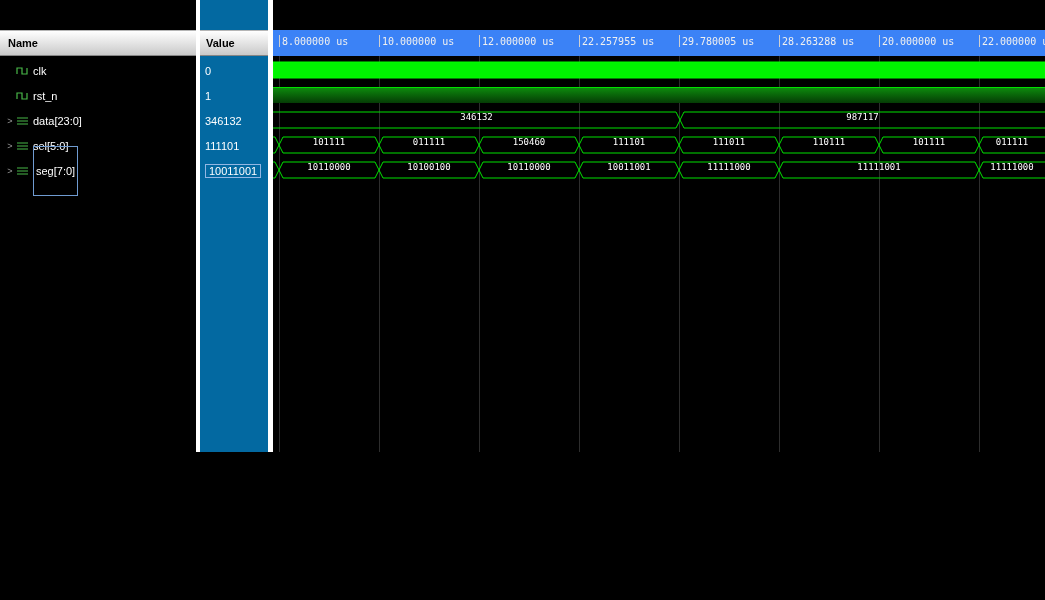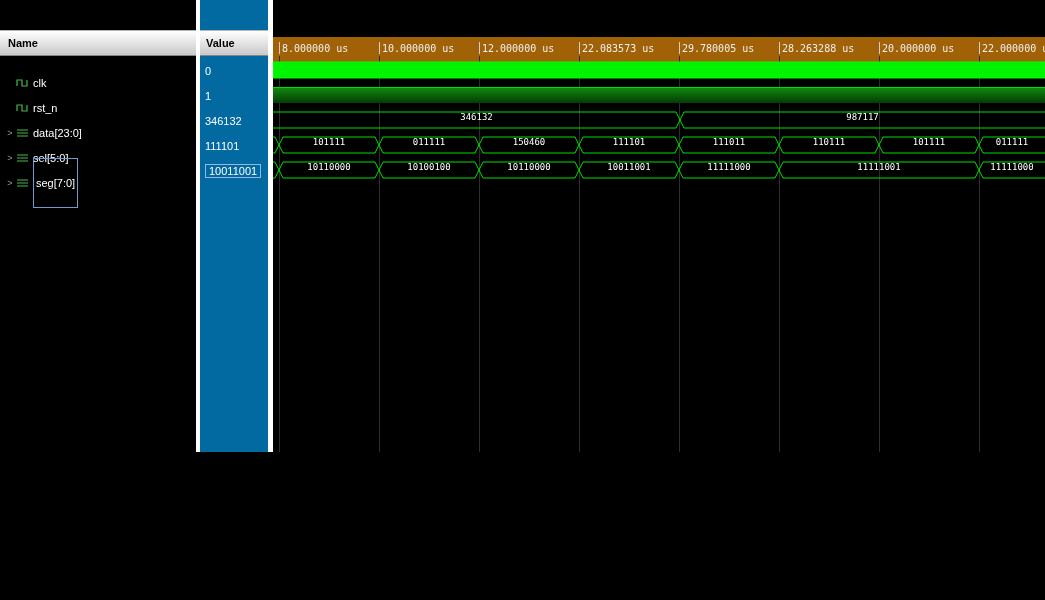--- a/index.html
+++ b/index.html
@@ -23,40 +23,39 @@
     border-top:1px solid #b5b5b5; border-bottom:1px solid #858585;
     color:#000; font-size:11px; font-weight:bold;
     display:flex; align-items:center; padding-left:8px;
   }
 
   
   .nrow {
     position:absolute; left:0; width:100%; height:25px;
     display:flex; align-items:center; color:#fff; font-size:11px; padding-left:4px;
     cursor:default;
-    margin-top:12px;
   }
   .exp    { color:#9a9a9a; font-size:9px; width:12px; text-align:center; flex:0 0 12px; }
   .spacer { width:12px; flex:0 0 12px; }
   .sicon  { width:14px; height:12px; display:inline-flex; margin-right:3px; flex:0 0 14px; }
   .sname  { white-space:nowrap; }
   .selbox { border:1px solid #6f9bd1; padding:18px 2px; }
 
   .vrow {
     position:absolute; left:0; width:100%; height:25px;
     display:flex; align-items:center; color:#fff; font-size:11px; padding-left:5px;
   }
   .boxed { border:1px solid #93b7e3; padding:0 3px; }
 
   
   .hscroll { position:absolute; top:563px; height:9px; background:#f0f0f0; }
   .wave-bottom-line { position:absolute; top:562px; left:0; width:100%; height:1px; background:#333; }
 
   
-  .ruler { position:absolute; left:0; top:37px; width:100%; height:26px; background:#a16207;padding-left:34px; }
+  .ruler { position:absolute; left:0; top:30px; width:100%; height:26px; background:#3b82f6;padding-left:34px; }
   .ruler-label { position:absolute; top:6px; font:10px "DejaVu Sans Mono", monospace; color:#f0f0f0; white-space:nowrap; }
   .tickmark    { position:absolute; top:5px; width:1px; height:12px; background:#cfcfcf; }
 
   
   .wavesvg  { position:absolute; left:0; top:0; }
   .buslabel {
     position:absolute; height:16px; line-height:16px; text-align:center;
     font:9px "DejaVu Sans Mono", monospace; color:#fff; overflow:hidden; white-space:nowrap;
   }
 </style>
@@ -154,21 +153,21 @@
   <div class="wave-panel">
 
     <div class="ruler">
       <span class="tickmark" style="left:6px"></span>
       <span class="ruler-label" style="left:9px">8.000000 us</span>
       <span class="tickmark" style="left:106px"></span>
       <span class="ruler-label" style="left:109px">10.000000 us</span>
       <span class="tickmark" style="left:206px"></span>
       <span class="ruler-label" style="left:209px">12.000000 us</span>
       <span class="tickmark" style="left:306px"></span>
-      <span class="ruler-label" style="left:309px">22.083573 us</span>
+      <span class="ruler-label" style="left:309px">22.257955 us</span>
       <span class="tickmark" style="left:406px"></span>
       <span class="ruler-label" style="left:409px">29.780005 us</span>
       <span class="tickmark" style="left:506px"></span>
       <span class="ruler-label" style="left:509px">28.263288 us</span>
       <span class="tickmark" style="left:606px"></span>
       <span class="ruler-label" style="left:609px">20.000000 us</span>
       <span class="tickmark" style="left:706px"></span>
       <span class="ruler-label" style="left:709px">22.000000 us</span>
     </div>
 

